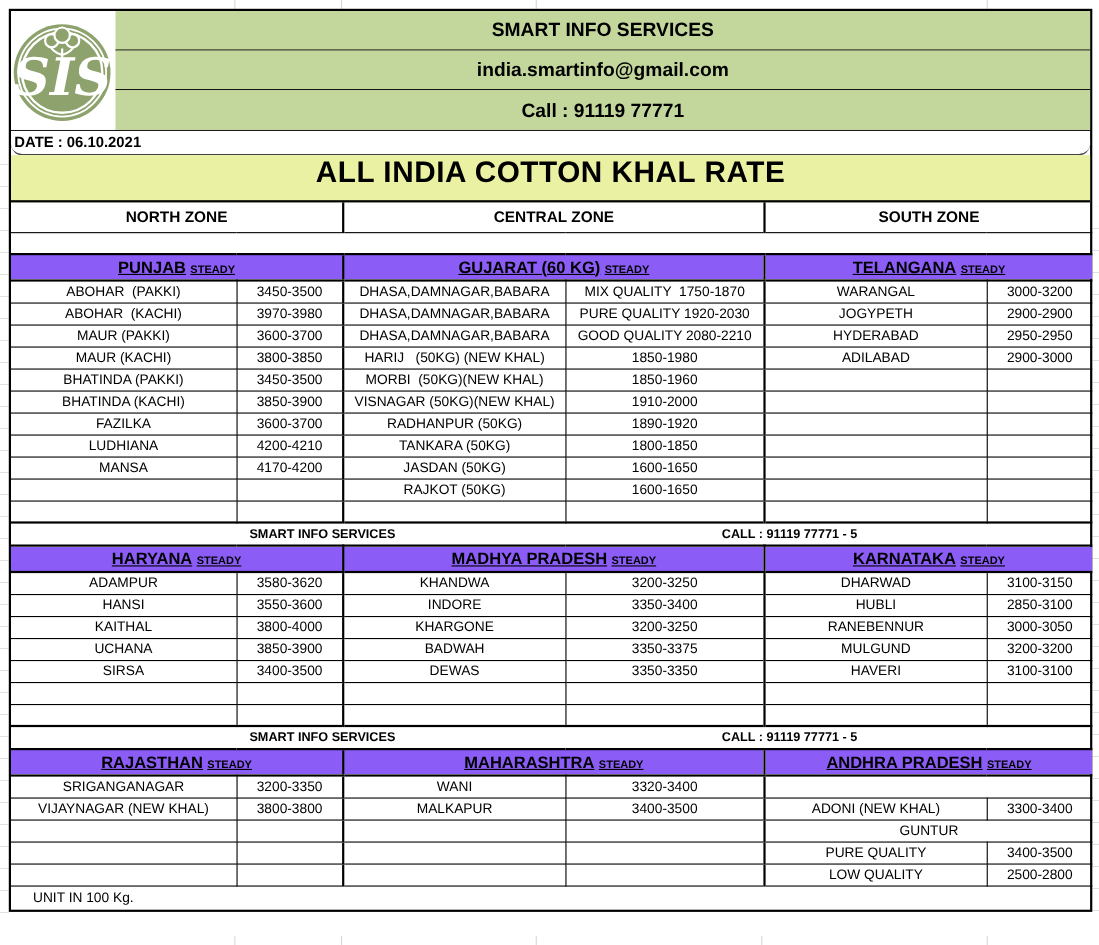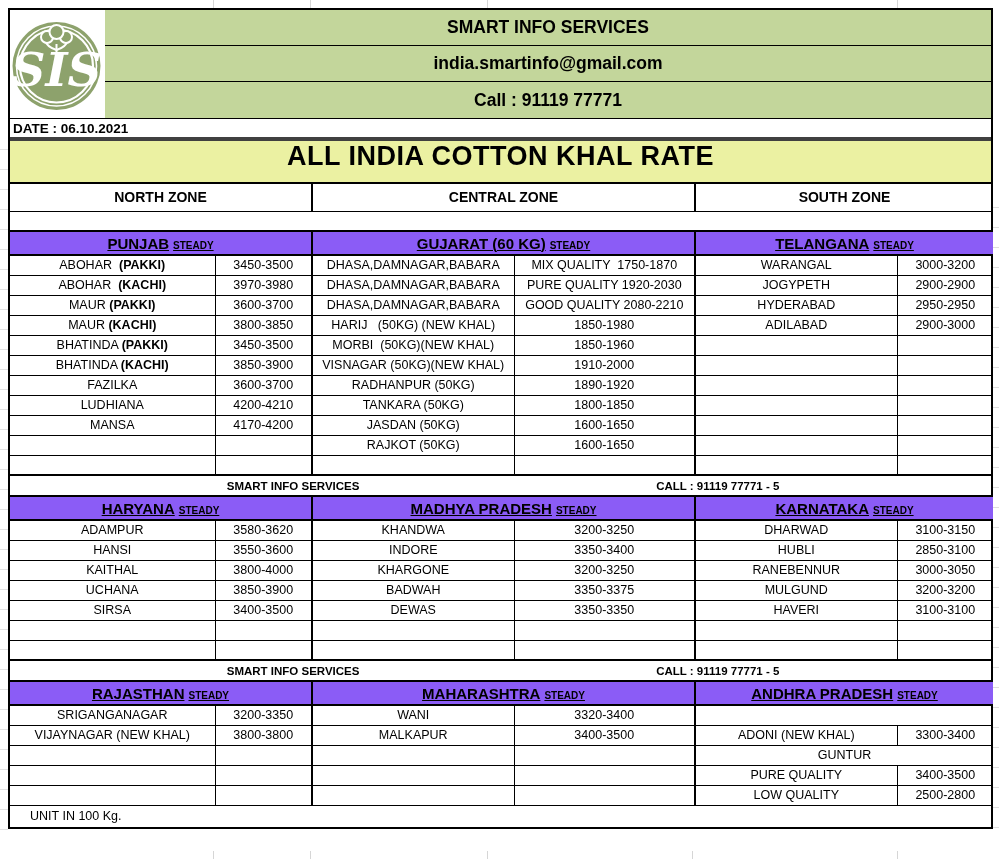--- a/index.html
+++ b/index.html
@@ -18,41 +18,41 @@
   
   .brand { display:flex; border-bottom:1px solid #000; }
   .brand-logo { width:95px; background:#fff; display:flex; align-items:center; }
   .brand-lines { flex:1; display:flex; flex-direction:column; }
   .brand-line { height:36px; background:#c3d69b; display:flex; align-items:center; justify-content:center;
     font-weight:bold; font-size:17.5px; color:#000; border-bottom:1px solid #000; }
   .brand-line:last-child { border-bottom:0; }
 
   
   .date-row { height:22px; display:flex; align-items:center; padding-left:3px;
-    font-weight:bold; font-size:13.5px; border-bottom:4px solid #404040; background:#fff; }
+    font-weight:bold; font-size:13.5px; border-bottom:1px solid #404040; background:#fff;border-radius:10px; }
   .title-row { height:43px; background:#ebf1a2; display:flex; justify-content:center;
     font-weight:bold; font-size:27px; letter-spacing:0.5px; border-bottom:2px solid #000; }
 
   
   table.grid { width:100%; border-collapse:collapse; table-layout:fixed; }
   table.grid td, table.grid th { border:1px solid #000; text-align:center; vertical-align:middle;
     font-size:12.5px; font-weight:normal; padding:0 2px; overflow:hidden; white-space:pre; height:20px; }
   table.grid tr > *:first-child { border-left:0; }
   table.grid tr > *:last-child { border-right:0; }
   table.grid tr:first-child > * { border-top:0; }
   table.grid tr:last-child > * { border-bottom:0; }
   .zl { border-left-width:2px !important; }
 
   tr.zone-row > th { height:27px; font-size:14px; font-weight:bold; }
   tr.spacer-row > td { height:20px; }
   tr.colhead-row > td { height:21px; font-size:12px; font-weight:bold; }
   tr.band-header > th { height:24px; background:#8b5cf6; border-top-width:2px; border-bottom-width:2px;text-decoration:underline; }
   .band-name { font-weight:bold; font-size:15px; }
   .band-suffix { font-weight:bold; font-size:10px; margin-left:4px; }
-  td .b-part { font-weight:bold; }
+  td .b-part { font-weight:normal; }
   td.bold { font-weight:bold; }
   tr.divider-row > td { height:21px; position:relative; border-top-width:2px; border-bottom-width:2px; }
   .d-left, .d-right { position:absolute; top:50%; transform:translate(-50%,-50%);
     font-weight:bold; font-size:11.5px; white-space:nowrap; }
   .d-left { left:28.8%; }
   .d-right { left:72%; }
   tr.footer-row > td { height:22px; text-align:left; padding-left:20px; font-size:12.5px; }
 </style>
 </head>
 <body>

